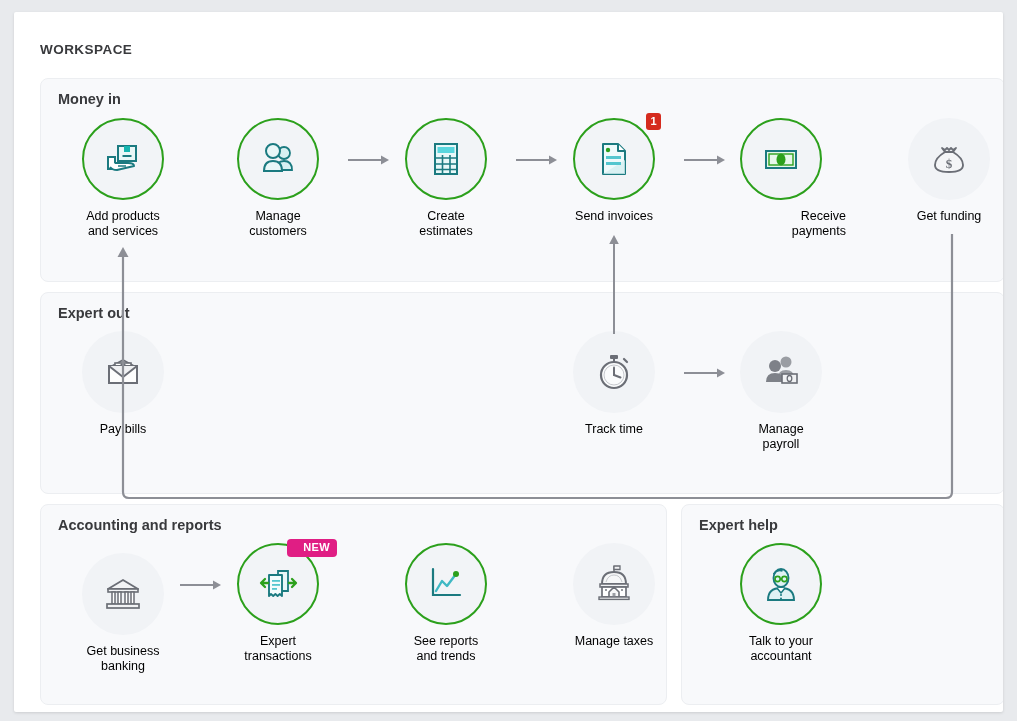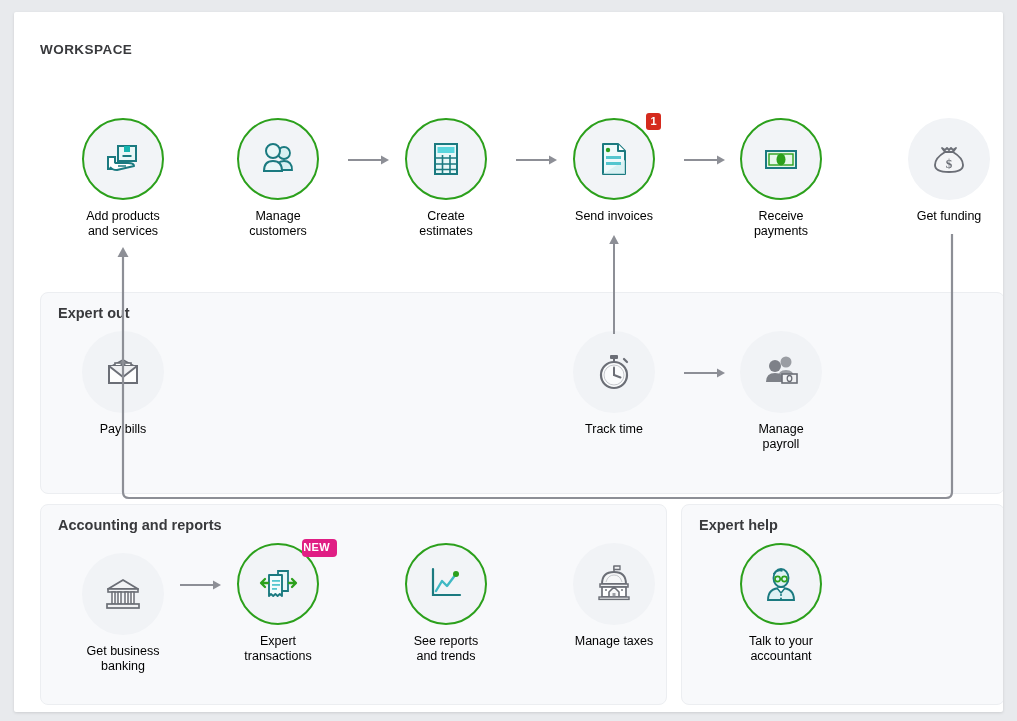--- a/index.html
+++ b/index.html
@@ -73,39 +73,42 @@
     color:#fff;
     border-radius:3px;
     font-size:11px;font-weight:bold;
     line-height:17px;
     text-align:center;
     box-sizing:border-box;
   }
   .badge-new{
     position:absolute;
     top:-6px;right:-20px;
-    padding:2px 7px 3px 1px;
+    padding:2px 7px 3px 16px;
     background:#e01e84;
     color:#fff;
     border-radius:4px;
     font-size:11px;font-weight:bold;
     letter-spacing:.4px;
     line-height:13px;
   }
   .conn{position:absolute;pointer-events:none;}
   svg{display:block;overflow:visible;}
 </style>
 </head>
 <body>
 
 <div id="page">
   <div class="panel">
 
     <div class="ws-title">WORKSPACE</div>
 
+    <div class="card" style="left:26px;top:66px;width:963px;height:202px;">
+      <div class="card-title">Money in</div>
+    </div>
 
     <div class="tile" style="left:44px;top:106px;">
       <div class="circle active">
         <span>
           <svg width="44" height="44" viewBox="0 0 44 44">
             <rect x="17" y="9" width="18" height="15" fill="#e8f7f7" stroke="#1b7a80" stroke-width="2"></rect>
             <rect x="23" y="9" width="6" height="6" fill="#15b5b0"></rect>
             <rect x="21.5" y="18" width="9" height="2" fill="#1b7a80"></rect>
             <rect x="7" y="20" width="7" height="12" fill="#fff" stroke="#1b7a80" stroke-width="2"></rect>
             <path d="M14 26 L27 26 Q33 26 33 29 L16 33 Q11 33 9 30" fill="#fff" stroke="#1b7a80" stroke-width="2" stroke-linejoin="round"></path>
@@ -160,21 +163,21 @@
             <circle cx="16" cy="13" r="2.2" fill="#2ca01c"></circle>
             <rect x="14" y="19" width="15" height="3" fill="#54c6cf"></rect>
             <rect x="14" y="25" width="15" height="3" fill="#54c6cf"></rect>
           </svg>
         </span>
         <span class="badge-count">1</span>
       </div>
       <div class="tile-label">Send invoices</div>
     </div>
 
-    <div class="tile" style="left:702px;top:106px;">
+    <div class="tile" style="left:702px;top:106px;text-align:right;">
       <div class="circle active">
         <span>
           <svg width="44" height="44" viewBox="0 0 44 44">
             <rect x="7" y="14" width="30" height="17" fill="#e6f7ea" stroke="#1b7a80" stroke-width="2"></rect>
             <rect x="10" y="17" width="24" height="11" fill="none" stroke="#2ca01c" stroke-width="1.4"></rect>
             <ellipse cx="22" cy="22.5" rx="4.5" ry="6" fill="#2ca01c"></ellipse>
           </svg>
         </span>
       </div>
       <div class="tile-label">Receive

